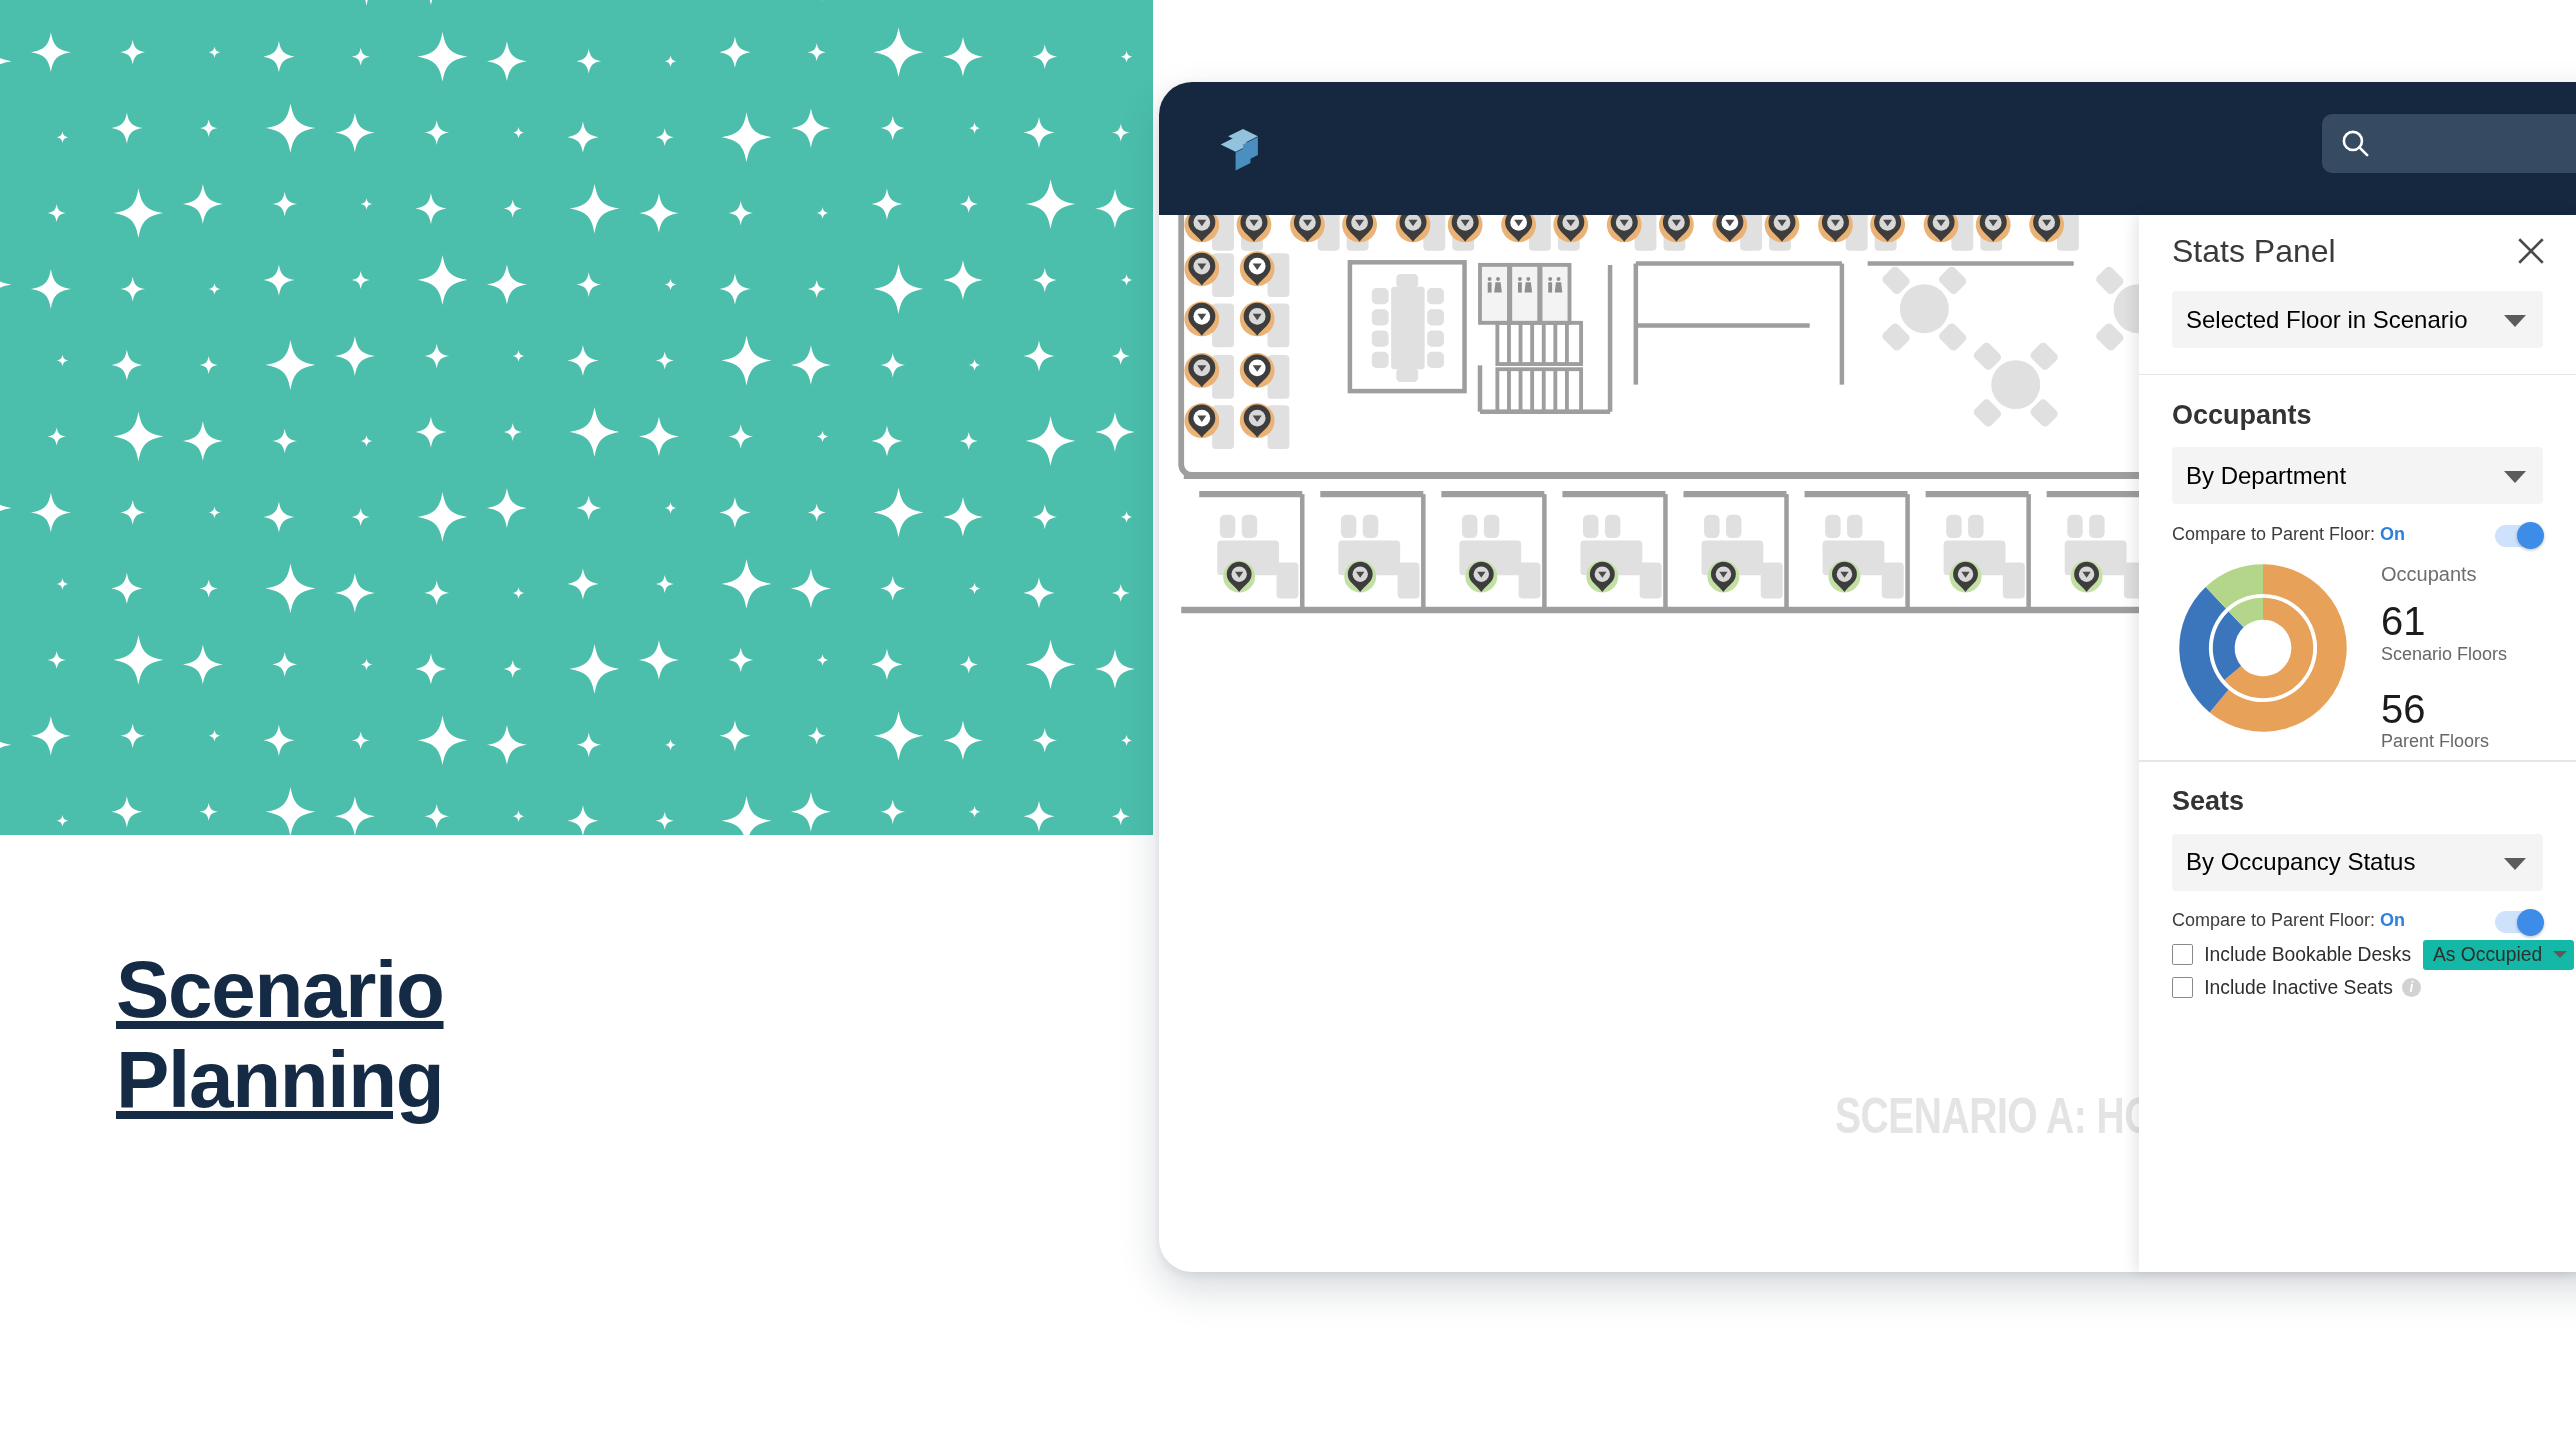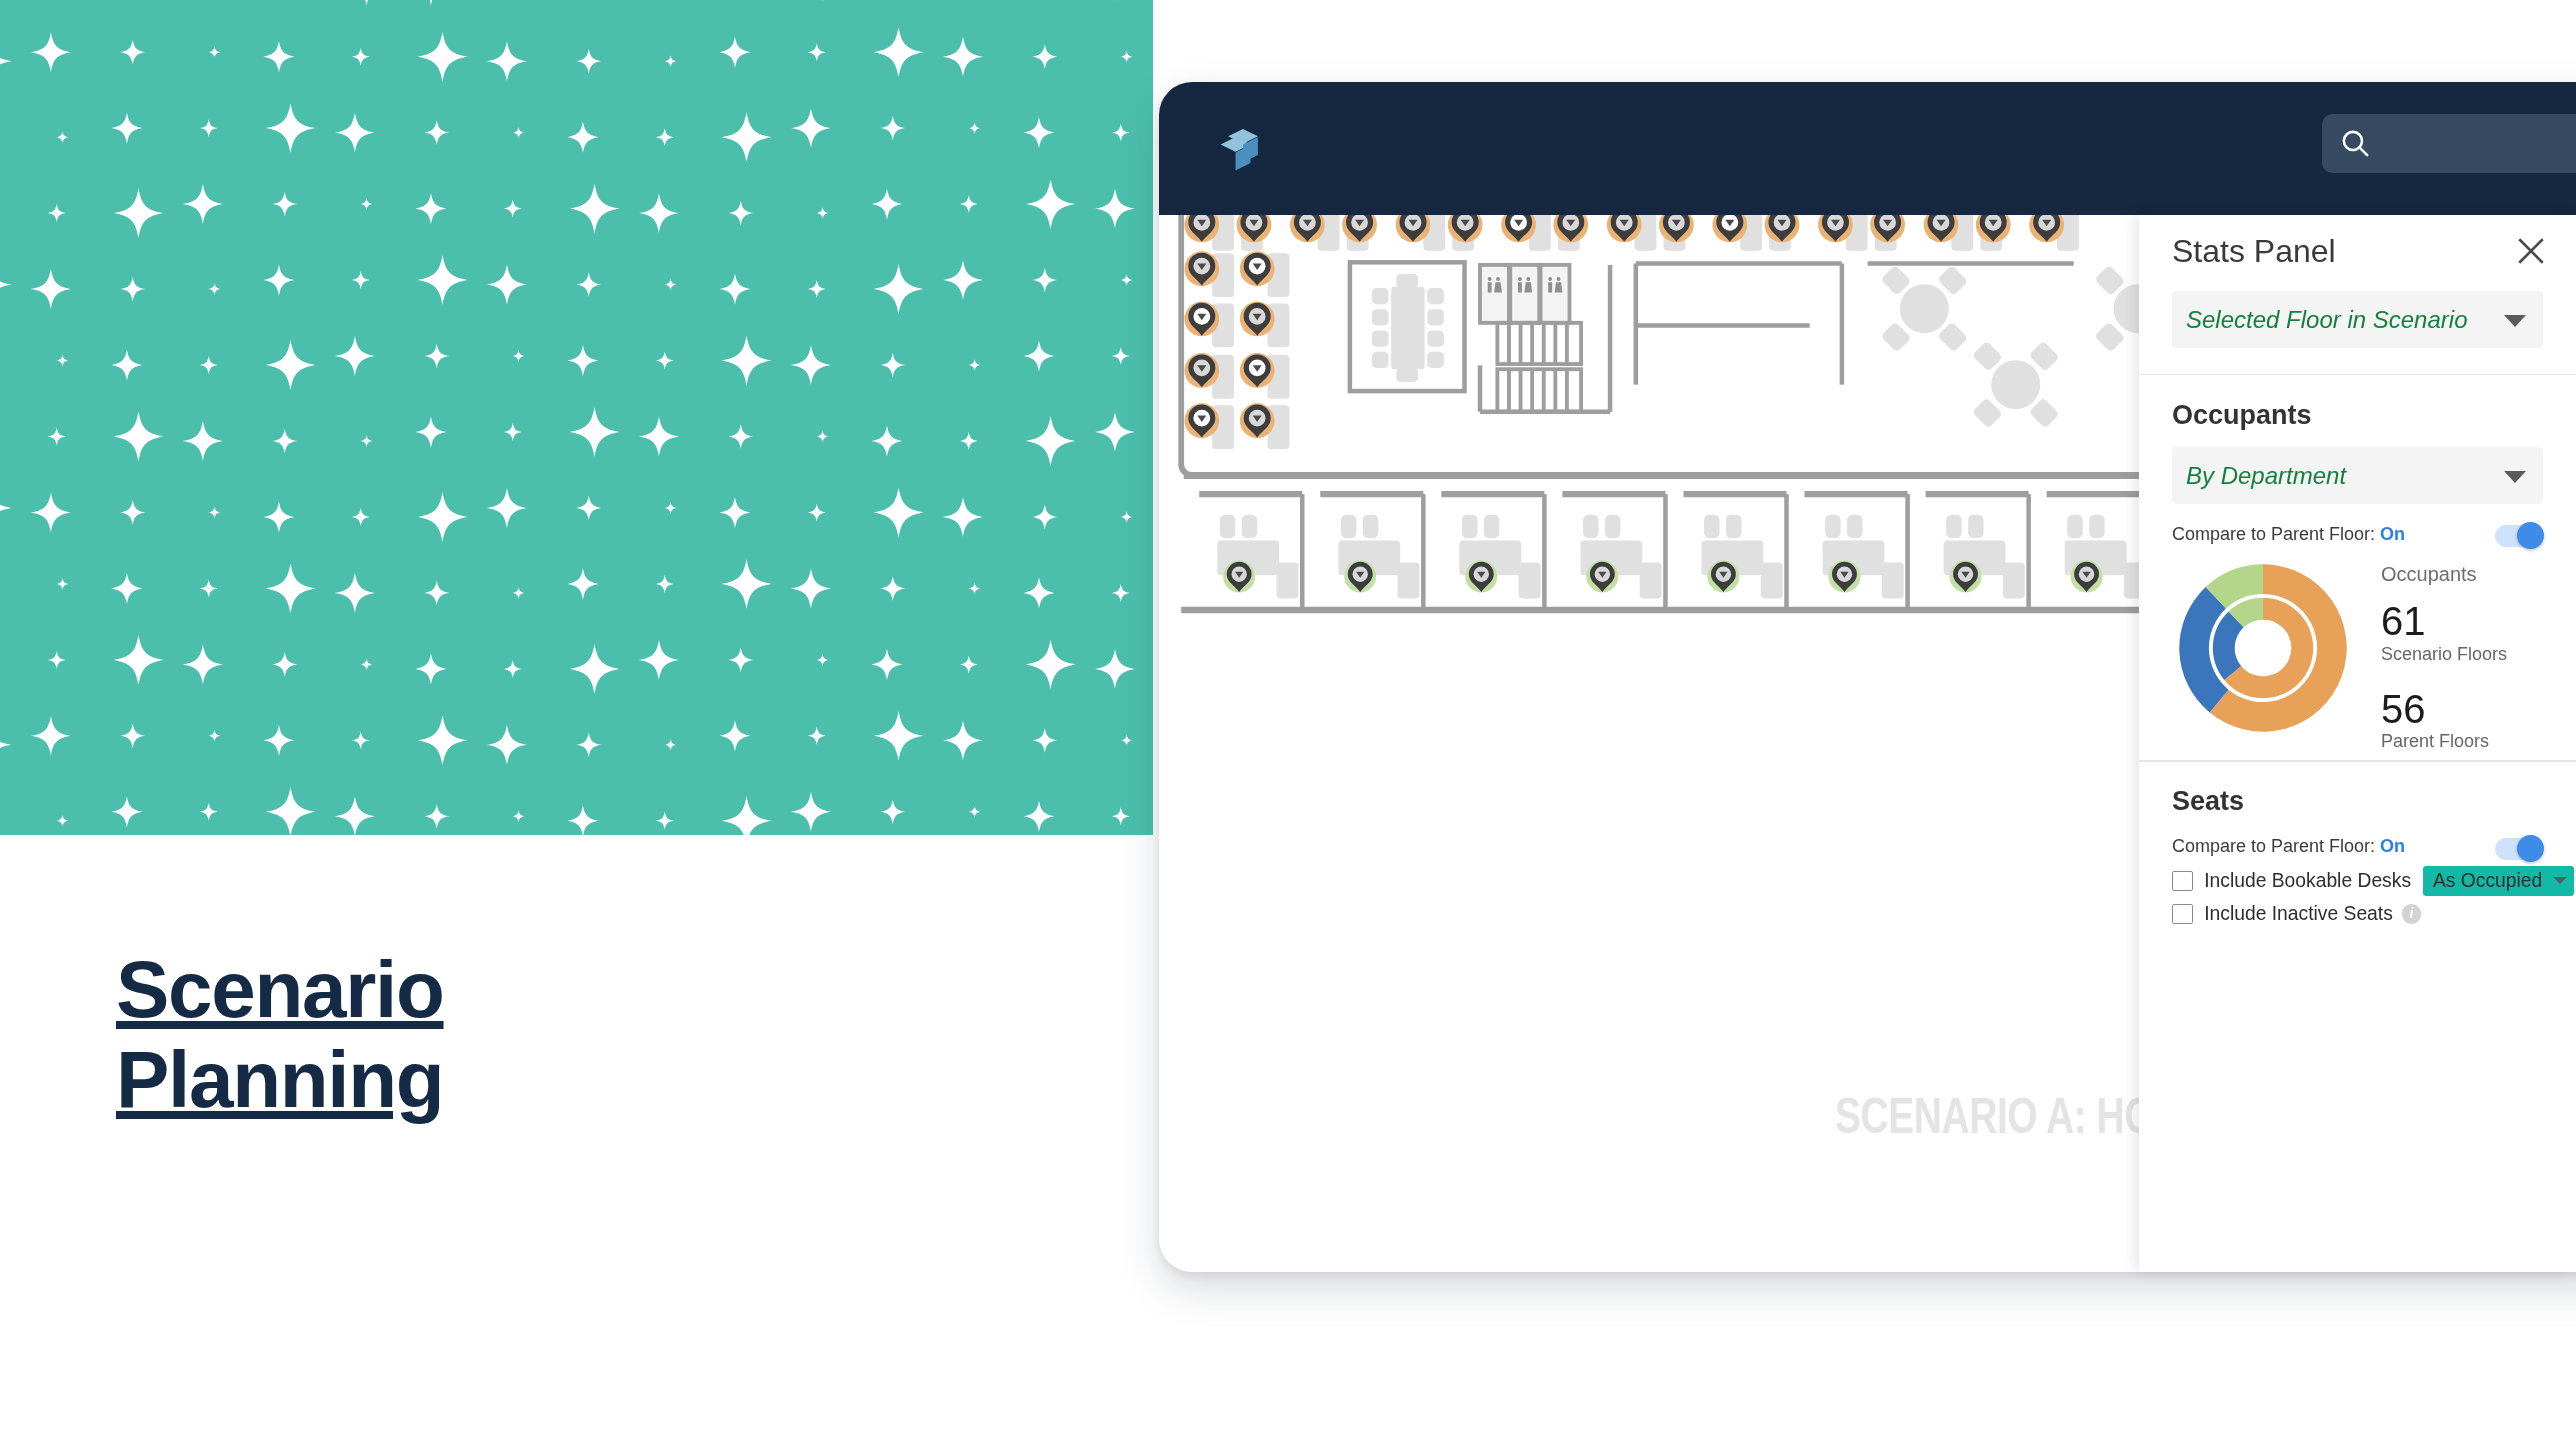--- a/index.html
+++ b/index.html
@@ -95,21 +95,21 @@
     position:absolute; right:30px; top:20.6px;
     width:30px; height:30px;
   }
 
   .select-box{
     position:relative; height:57px; background:#f4f4f4;
     border-radius:3.9px; margin:0 33px;
     display:flex; align-items:center;
   }
   .select-box .sel-label{
-    font-size:24px; color:#15803d; padding-left:14px;font-style:italic;
+    font-size:24px; color:#000000; padding-left:14px;
   }
   .select-box .caret{
     position:absolute; right:16.7px; top:50%; margin-top:-4.5px;
     width:0;height:0; border-left:11px solid transparent;
     border-right:11px solid transparent; border-top:12.2px solid #5b5b5b;
   }
 
   .divider{ height:1.3px; background:#e6e6e6; margin-top:26px;}
 
   .section-title{
@@ -1036,20 +1036,24 @@
       <div class="legend-sub">Scenario Floors</div>
       <div class="legend-big">56</div>
       <div class="legend-sub">Parent Floors</div>
     </div>
   </div>
 
   <div class="divider" style="margin-top:3.9px;"></div>
 
   <div class="section-title">Seats</div>
 
+  <div class="select-box">
+    <span class="sel-label">By Occupancy Status</span>
+    <span class="caret"></span>
+  </div>
 
   <div class="compare-row">
     <span class="compare-label"><span>Compare to Parent Floor:</span> <b>On</b></span>
     <span class="toggle">
       <span class="knob"></span>
     </span>
   </div>
 
 
   <div class="cb-row">

